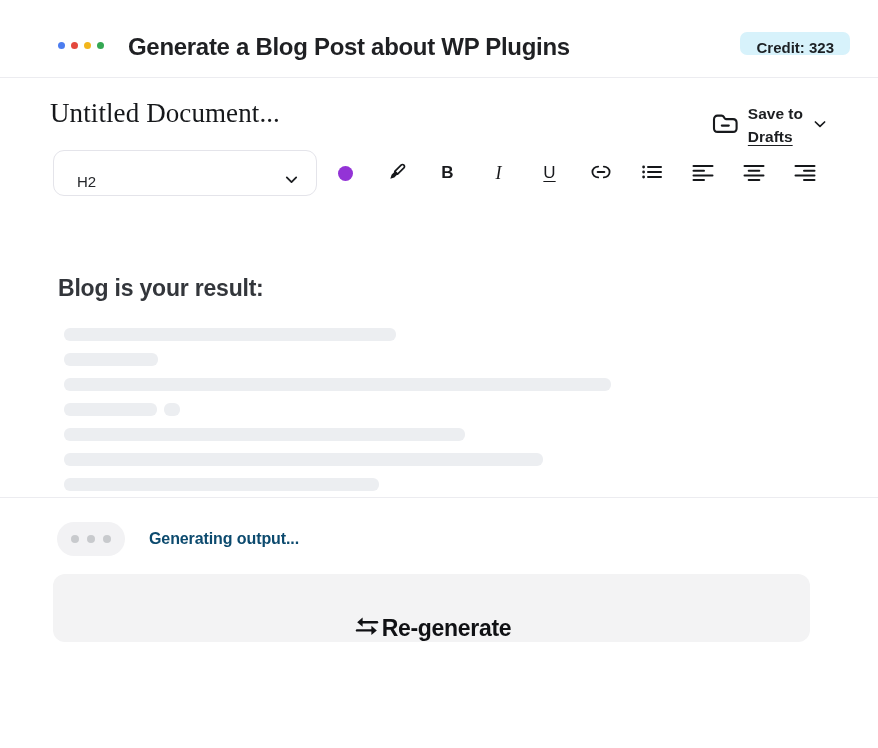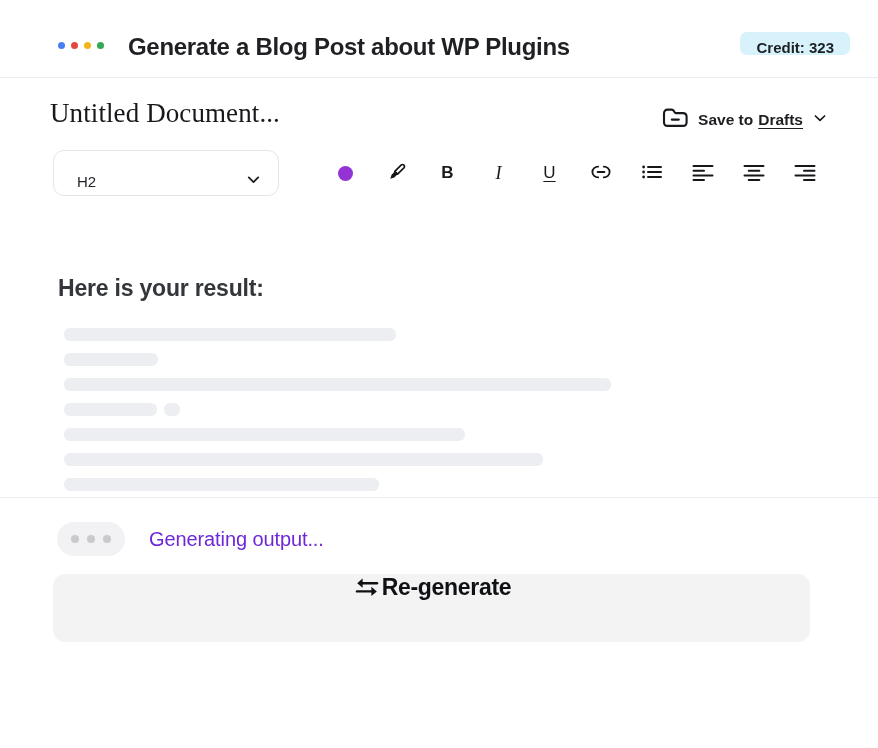--- a/index.html
+++ b/index.html
@@ -85,32 +85,32 @@
     white-space: nowrap;
   }
   .save-target {
     font-size: 15.5px;
     font-weight: 700;
     color: #1c1e21;
     text-decoration: underline;
     text-underline-offset: 3px;
     cursor: pointer;
   }
-  .save-text-wrap { display: flex; gap: 5px; align-items: flex-start; }
+  .save-text-wrap { display: flex; gap: 5px; align-items: flex-start; flex-direction: column; }
 
   
   .toolbar {
     position: relative;
     height: 72px;
   }
   .block-select {
     position: absolute;
     left: 53px;
     top: 0;
-    width: 226px;
+    width: 264px;
     height: 46px;
     border: 1px solid #e4e4ea;
     border-radius: 11px;
     background: #fff;
     display: flex;
     align-items: center;
     justify-content: space-between;
     padding: 16px 16px 0 23px;
     cursor: pointer;
   }
@@ -209,37 +209,37 @@
     justify-content: center;
     gap: 8px;
   }
   .typing-dot {
     width: 8px; height: 8px;
     border-radius: 50%;
     background: #c8cacd;
     display: block;
   }
   .status-text {
-    font-size: 20px;
-    font-weight: 400;
-    color: #6d28d9;
+    font-size: 16px;
+    font-weight: 700;
+    color: #0c4a6e;
     letter-spacing: -0.1px;
   }
 
   .regenerate-btn {
     position: absolute;
     left: 53px;
     right: 68px;
     top: 76px;
     height: 68px;
     background: #f3f3f4;
     border: none;
     border-radius: 12px;
     display: flex;
-    align-items: flex-start;
+    align-items: flex-end;
     justify-content: center;
     cursor: pointer;
   }
   .regenerate-label {
     font-size: 23px;
     font-weight: 700;
     color: #101114;
     letter-spacing: -0.3px;
   }
 </style>
@@ -376,21 +376,21 @@
           <line x1="10" y1="8.7" x2="20.5" y2="8.7" stroke="#15171a" stroke-width="2" stroke-linecap="round"></line>
           <line x1="1.5" y1="13.4" x2="20.5" y2="13.4" stroke="#15171a" stroke-width="2" stroke-linecap="round"></line>
           <line x1="10" y1="18" x2="20.5" y2="18" stroke="#15171a" stroke-width="2" stroke-linecap="round"></line>
         </svg>
       </span>
     </button>
   </div>
 </div>
 
 <div class="result-area">
-  <div class="result-heading">Here is your result:</div>
+  <div class="result-heading">Blog is your result:</div>
   <div class="skeleton-list" id="skeleton-list">
       <div class="sk-row">
         <span class="sk-bar" style="width: 332px; background: rgb(236, 238, 241);"></span>
       </div>
       <div class="sk-row">
         <span class="sk-bar" style="width: 94px; background: rgb(236, 238, 241);"></span>
       </div>
       <div class="sk-row">
         <span class="sk-bar" style="width: 547px; background: rgb(236, 238, 241);"></span>
       </div>

